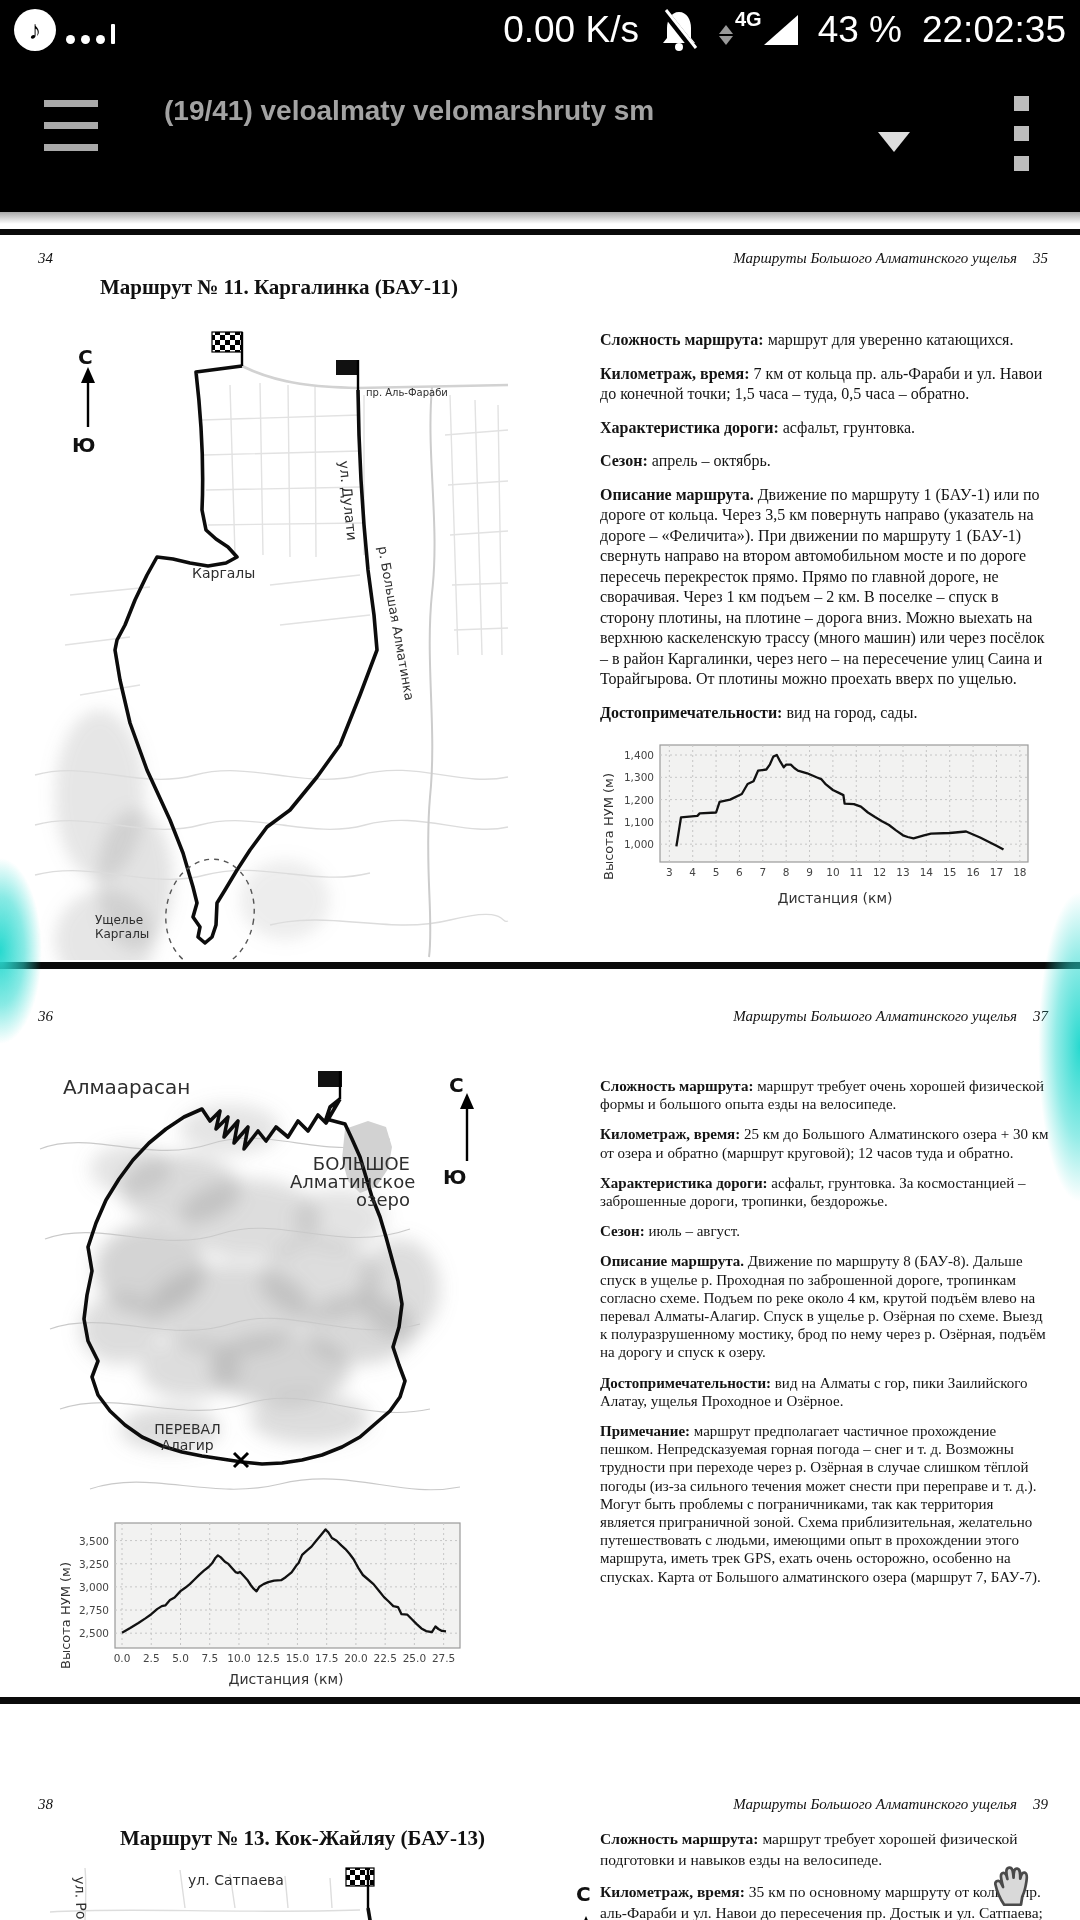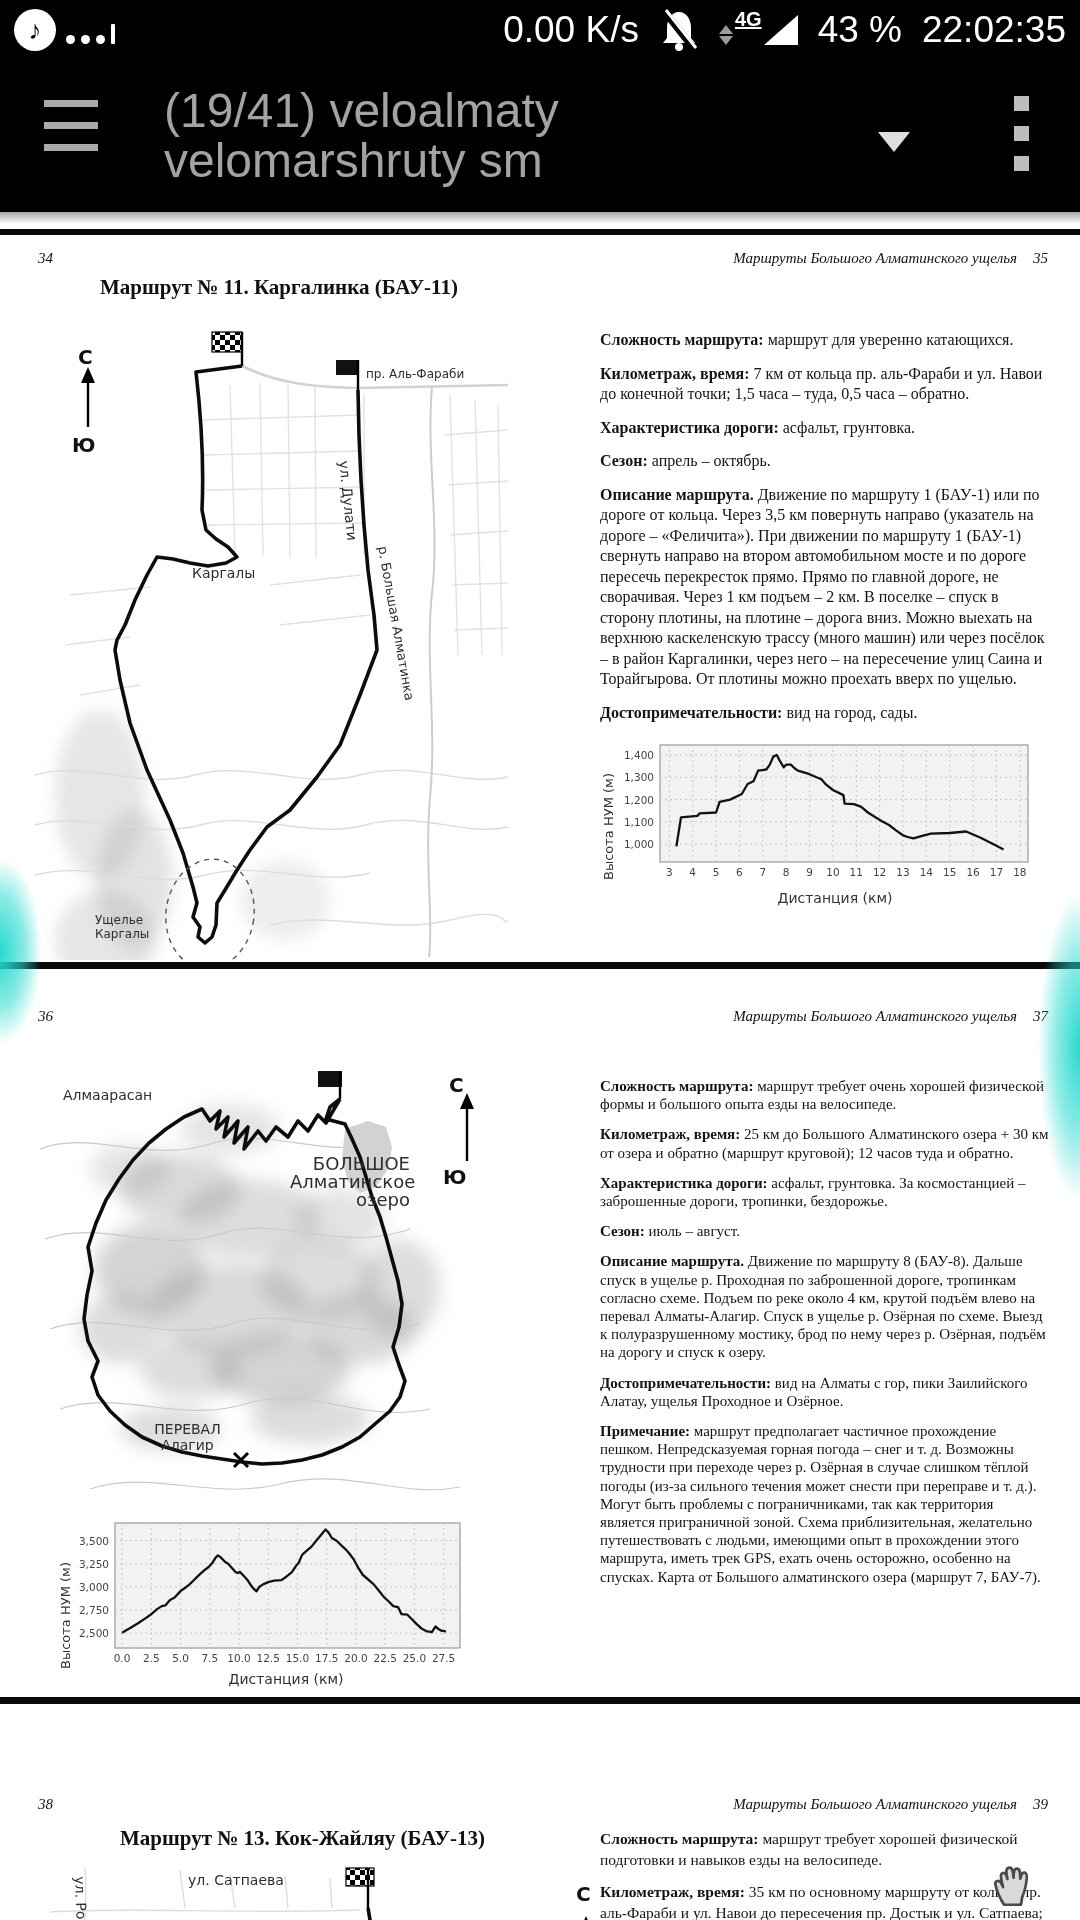--- a/index.html
+++ b/index.html
@@ -8,33 +8,33 @@
   
   .status-bar{position:absolute;left:0;top:0;width:1080px;height:60px;background:#000;color:#fff;
     display:flex;align-items:center;}
   .music-badge{position:absolute;left:14px;top:9px;width:42px;height:42px;border-radius:50%;
     background:#fff;color:#000;display:flex;align-items:center;justify-content:center;font-size:26px;}
   .sig-dots{position:absolute;left:66px;top:24px;display:flex;align-items:flex-end;gap:6px;}
   .sig-dots i{width:9px;height:9px;border-radius:50%;background:#fff;display:block;}
   .sig-dots .bar{width:4px;height:20px;border-radius:1px;background:#fff;}
   .sb-right{position:absolute;right:14px;top:0;height:60px;display:flex;align-items:center;gap:20px;
     font-size:37px;font-weight:400;}
-  .netgrp{display:flex;align-items:flex-end;gap:2px;text-decoration:underline;}
+  .netgrp{display:flex;align-items:flex-end;gap:2px;}
   .updown{display:flex;flex-direction:column;gap:2px;margin-bottom:6px;}
   .updown i{width:0;height:0;border-left:7px solid transparent;border-right:7px solid transparent;display:block;}
   .updown .up{border-bottom:9px solid #9a9a9a;}
   .updown .dn{border-top:9px solid #9a9a9a;}
   .fourg{font-size:20px;font-weight:bold;line-height:1;margin-bottom:22px;}
   .tri{width:0;height:0;border-left:34px solid transparent;border-bottom:30px solid #fff;margin-bottom:6px;}
   
   .app-bar{position:absolute;left:0;top:60px;width:1080px;height:152px;background:#000;}
   .hamburger{position:absolute;left:44px;top:40px;width:54px;height:52px;cursor:pointer;}
   .hamburger i{display:block;width:54px;height:7px;background:#a9a9a9;margin-bottom:15px;}
-  .doc-title{position:absolute;left:164px;top:26px;width:700px;color:#a3a3a3;font-size:48px;
-    font-weight:normal;line-height:50px;}
+  .doc-title{position:absolute;left:164px;top:26px;width:700px;color:#a3a3a3;font-size:28px;
+    font-weight:bold;line-height:50px;}
   .dd-caret{position:absolute;left:878px;top:72px;width:0;height:0;
     border-left:16px solid transparent;border-right:16px solid transparent;border-top:20px solid #dedede;}
   .overflow{position:absolute;left:1014px;top:36px;width:16px;cursor:pointer;}
   .overflow i{display:block;width:15px;height:15px;background:#bdbdbd;margin-bottom:15px;}
   .page-strip{position:absolute;left:0;top:212px;width:1080px;height:17px;
     background:linear-gradient(#a8a8a8,#ffffff 70%);}
   .sep{position:absolute;left:0;width:1080px;height:6px;background:#0a0a0a;}
   
   .page{position:absolute;left:0;width:1080px;background:#fff;overflow:hidden;color:#111;}
   .ph-left{position:absolute;left:38px;font:italic 15px "Liberation Serif",serif;}
@@ -169,21 +169,21 @@
         <line x1="328" y1="35" x2="328" y2="65" stroke="#000" stroke-width="2.4"></line>
       </g>
 
       <g>
         <polygon points="58,42 51,58 65,58" fill="#000"></polygon>
         <line x1="58" y1="56" x2="58" y2="102" stroke="#000" stroke-width="2.4"></line>
       </g>
     </svg>
     <div class="compass" style="left:78px;top:110px">С</div>
     <div class="compass" style="left:72px;top:198px">Ю</div>
-    <div class="maplabel" style="left:366px;top:132px;font-size:12px">пр. Аль-Фараби</div>
+    <div class="maplabel" style="left:366px;top:152px;font-size:10px">пр. Аль-Фараби</div>
     <div class="maplabel rot" style="left:352px;top:225px;font-size:14px;transform:rotate(84deg)">ул. Дулати</div>
     <div class="maplabel rot" style="left:390px;top:310px;font-size:13px;transform:rotate(80deg)">р. Большая Алматинка</div>
     <div class="maplabel" style="left:192px;top:330px;font-size:14px">Каргалы</div>
     <div class="maplabel" style="left:95px;top:678px;width:110px;text-align:left;font-size:12px">
       <div>Ущелье</div>
         <div>Каргалы</div>
     </div>
 
     <div class="txtcol" style="left:600px;top:95px;font-size:16px;line-height:20.5px">
       <p style="margin-bottom:13px"><b>Сложность маршрута:</b><span> маршрут для уверенно катающихся.</span></p>
@@ -303,21 +303,21 @@
         <line x1="310" y1="2" x2="310" y2="30" stroke="#000" stroke-width="2.4"></line>
       </g>
 
       <g>
         <polygon points="437,24 430,40 444,40" fill="#000"></polygon>
         <line x1="437" y1="38" x2="437" y2="92" stroke="#000" stroke-width="2.4"></line>
       </g>
     </svg>
     <div class="compass" style="left:449px;top:104px">С</div>
     <div class="compass" style="left:443px;top:196px">Ю</div>
-    <div class="maplabel" style="left:63px;top:118px;font-size:14px">Алмаарасан</div>
+    <div class="maplabel" style="left:63px;top:106px;font-size:20px">Алмаарасан</div>
     <div class="maplabel" style="left:290px;top:186px;width:120px;text-align:right;font-size:18px;line-height:18px">
       <div>БОЛЬШОЕ</div>
         <div>Алматинское</div>
         <div>озеро</div>
     </div>
     <div class="maplabel" style="left:140px;top:452px;width:95px;text-align:center;font-size:14px">
       <div>ПЕРЕВАЛ</div>
         <div>Алагир</div>
     </div>
 

